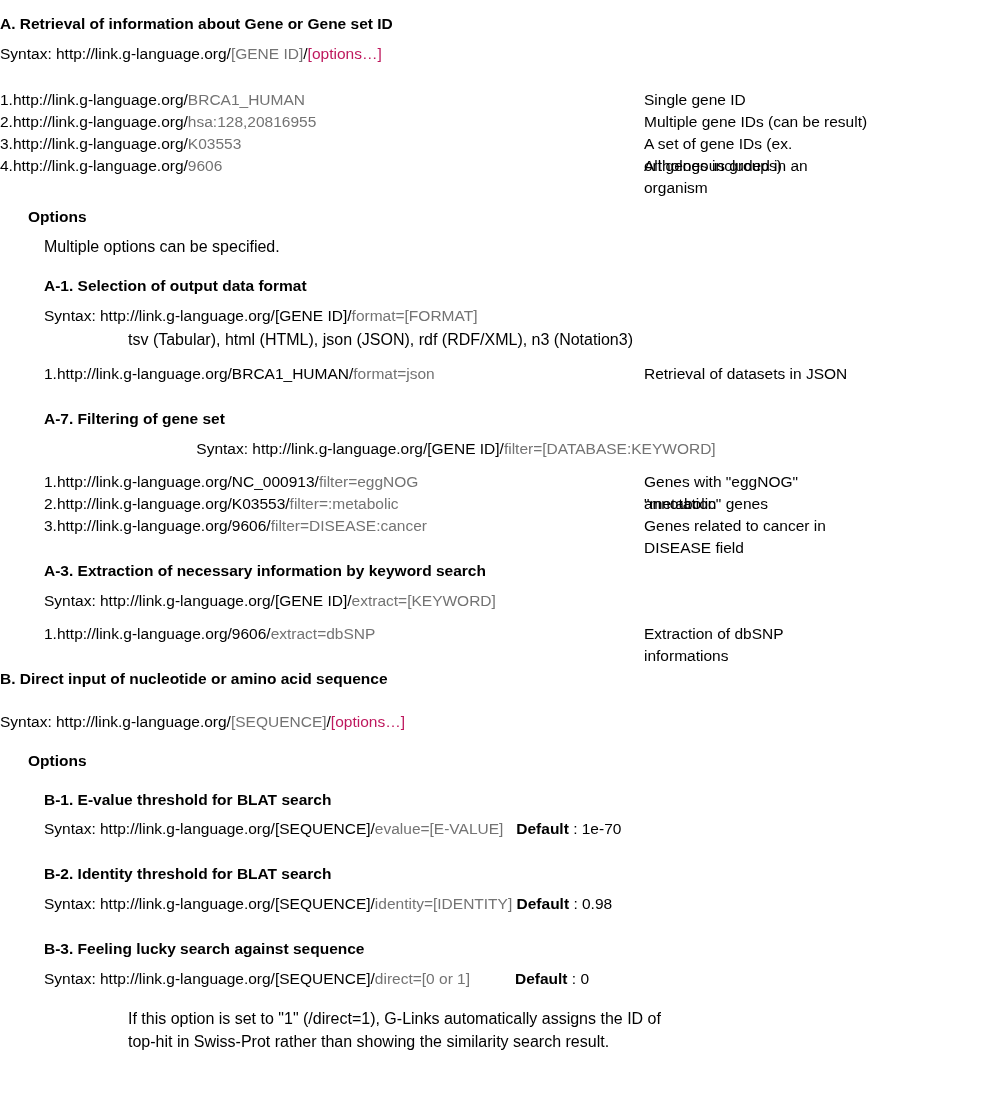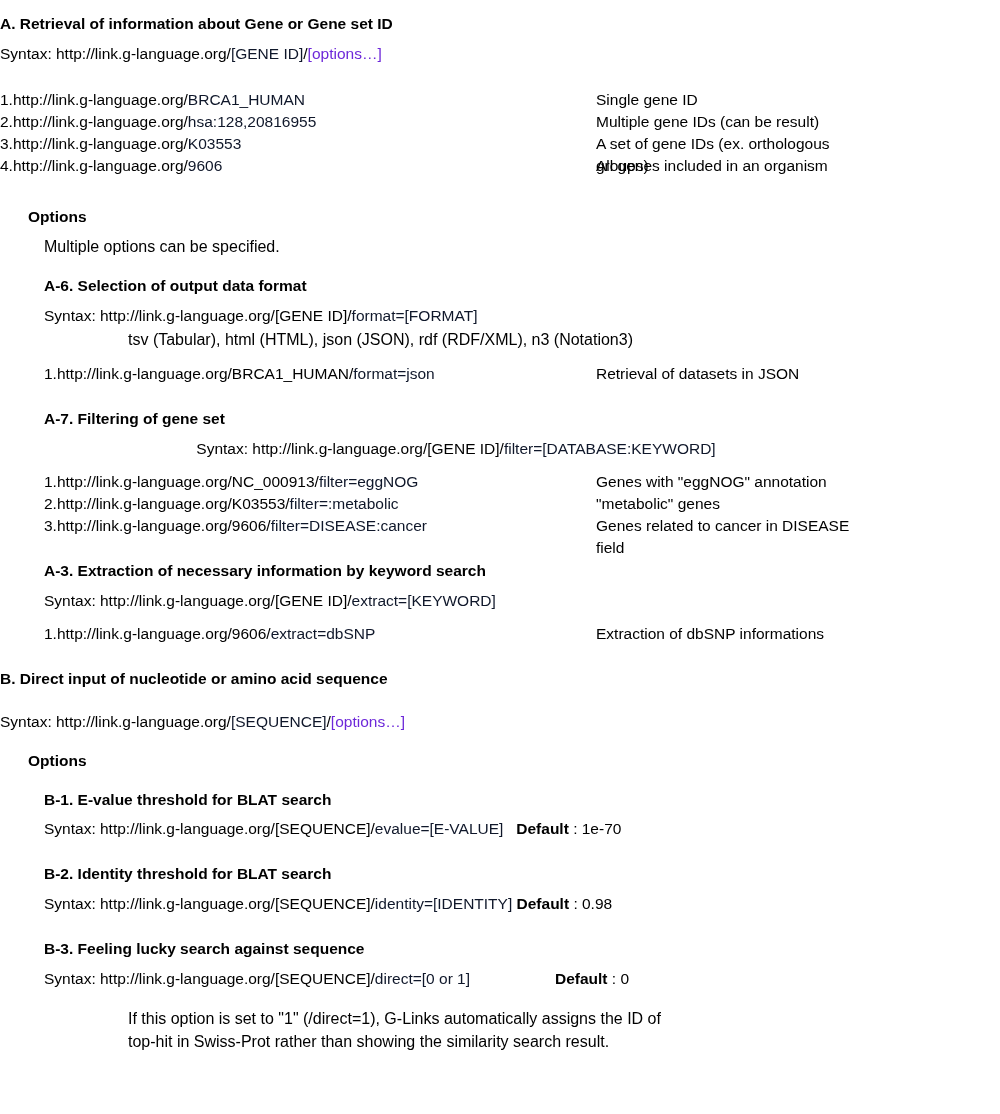--- a/index.html
+++ b/index.html
@@ -27,43 +27,43 @@
   }
   .heading {
     font-weight: bold;
     font-size: 15.5px;
     line-height: 1.35;
   }
   .syntax {
     font-size: 15.5px;
     line-height: 1.35;
   }
-  .red { color: #0f172a; }
-  .green { color: #6d28d9; }
+  .red { color: #737373; }
+  .green { color: #be185d; }
   .bold { font-weight: bold; }
   .example-list {
     margin: 0;
     padding: 0;
   }
   .ex-row {
     display: flex;
     line-height: 1.45;
   }
   .pad-l28 { padding-left: 28px; }
   .pad-l44 { padding-left: 44px; }
   .pad-l128 { padding-left: 128px; }
 
   .gap-s { height: 11px; }
   .gap-m { height: 18px; }
   .gap-l { height: 24px; }
   .gap-xl { height: 30px; }
 
   .desc-col {
     position: absolute;
-    left: 596px;
+    left: 644px;
   }
 
   .note {
     font-size: 16px;
     line-height: 1.42;
   }
 </style>
 </head>
 <body>
 
@@ -111,21 +111,21 @@
     </div>
 
     <div class="gap-xl"></div>
 
     <div class="heading pad-l28">Options</div>
     <div class="note pad-l44" style="margin-top:8px;">Multiple options can be specified.</div>
 
     <div class="gap-m"></div>
 
     <div>
-      <div class="heading pad-l44">A-6. Selection of output data format</div>
+      <div class="heading pad-l44">A-1. Selection of output data format</div>
       <div class="syntax pad-l44" style="margin-top:9px;">
         <span>Syntax: http://link.g-language.org/[GENE ID]/</span><span class="red">format=[FORMAT]</span>
       </div>
       <div class="note pad-l128" style="margin-top:2px;">tsv (Tabular), html (HTML), json (JSON), rdf (RDF/XML), n3 (Notation3)</div>
 
       <div class="gap-s"></div>
 
       <div class="ex-row pad-l44" style="position:relative; height:22px;">
         <span>1. </span>
           <span>http://link.g-language.org/BRCA1_HUMAN/</span>
@@ -213,21 +213,21 @@
         <span>Syntax: http://link.g-language.org/[SEQUENCE]/</span><span class="red">identity=[IDENTITY]</span><span>&nbsp;</span><span class="bold">Default</span><span>&nbsp;</span><span>: 0.98</span>
       </div>
     </div>
 
     <div class="gap-l"></div>
 
     <div>
       <div class="heading pad-l44">B-3. Feeling lucky search against sequence</div>
       <div class="syntax pad-l44" style="margin-top:9px; position:relative;">
         <span>Syntax: http://link.g-language.org/[SEQUENCE]/</span><span class="red">direct=[0 or 1]</span>
-        <span style="position:absolute; left:515px;margin-left:40px;">
+        <span style="position:absolute; left:515px;">
           <span class="bold">Default</span><span>&nbsp;</span><span>: 0</span>
         </span>
       </div>
 
       <div class="gap-m"></div>
 
       <div class="note pad-l128">If this option is set to "1" (/direct=1), G-Links automatically assigns the ID of</div>
       <div class="note pad-l128">top-hit in Swiss-Prot rather than showing the similarity search result.</div>
     </div>
   </div>

